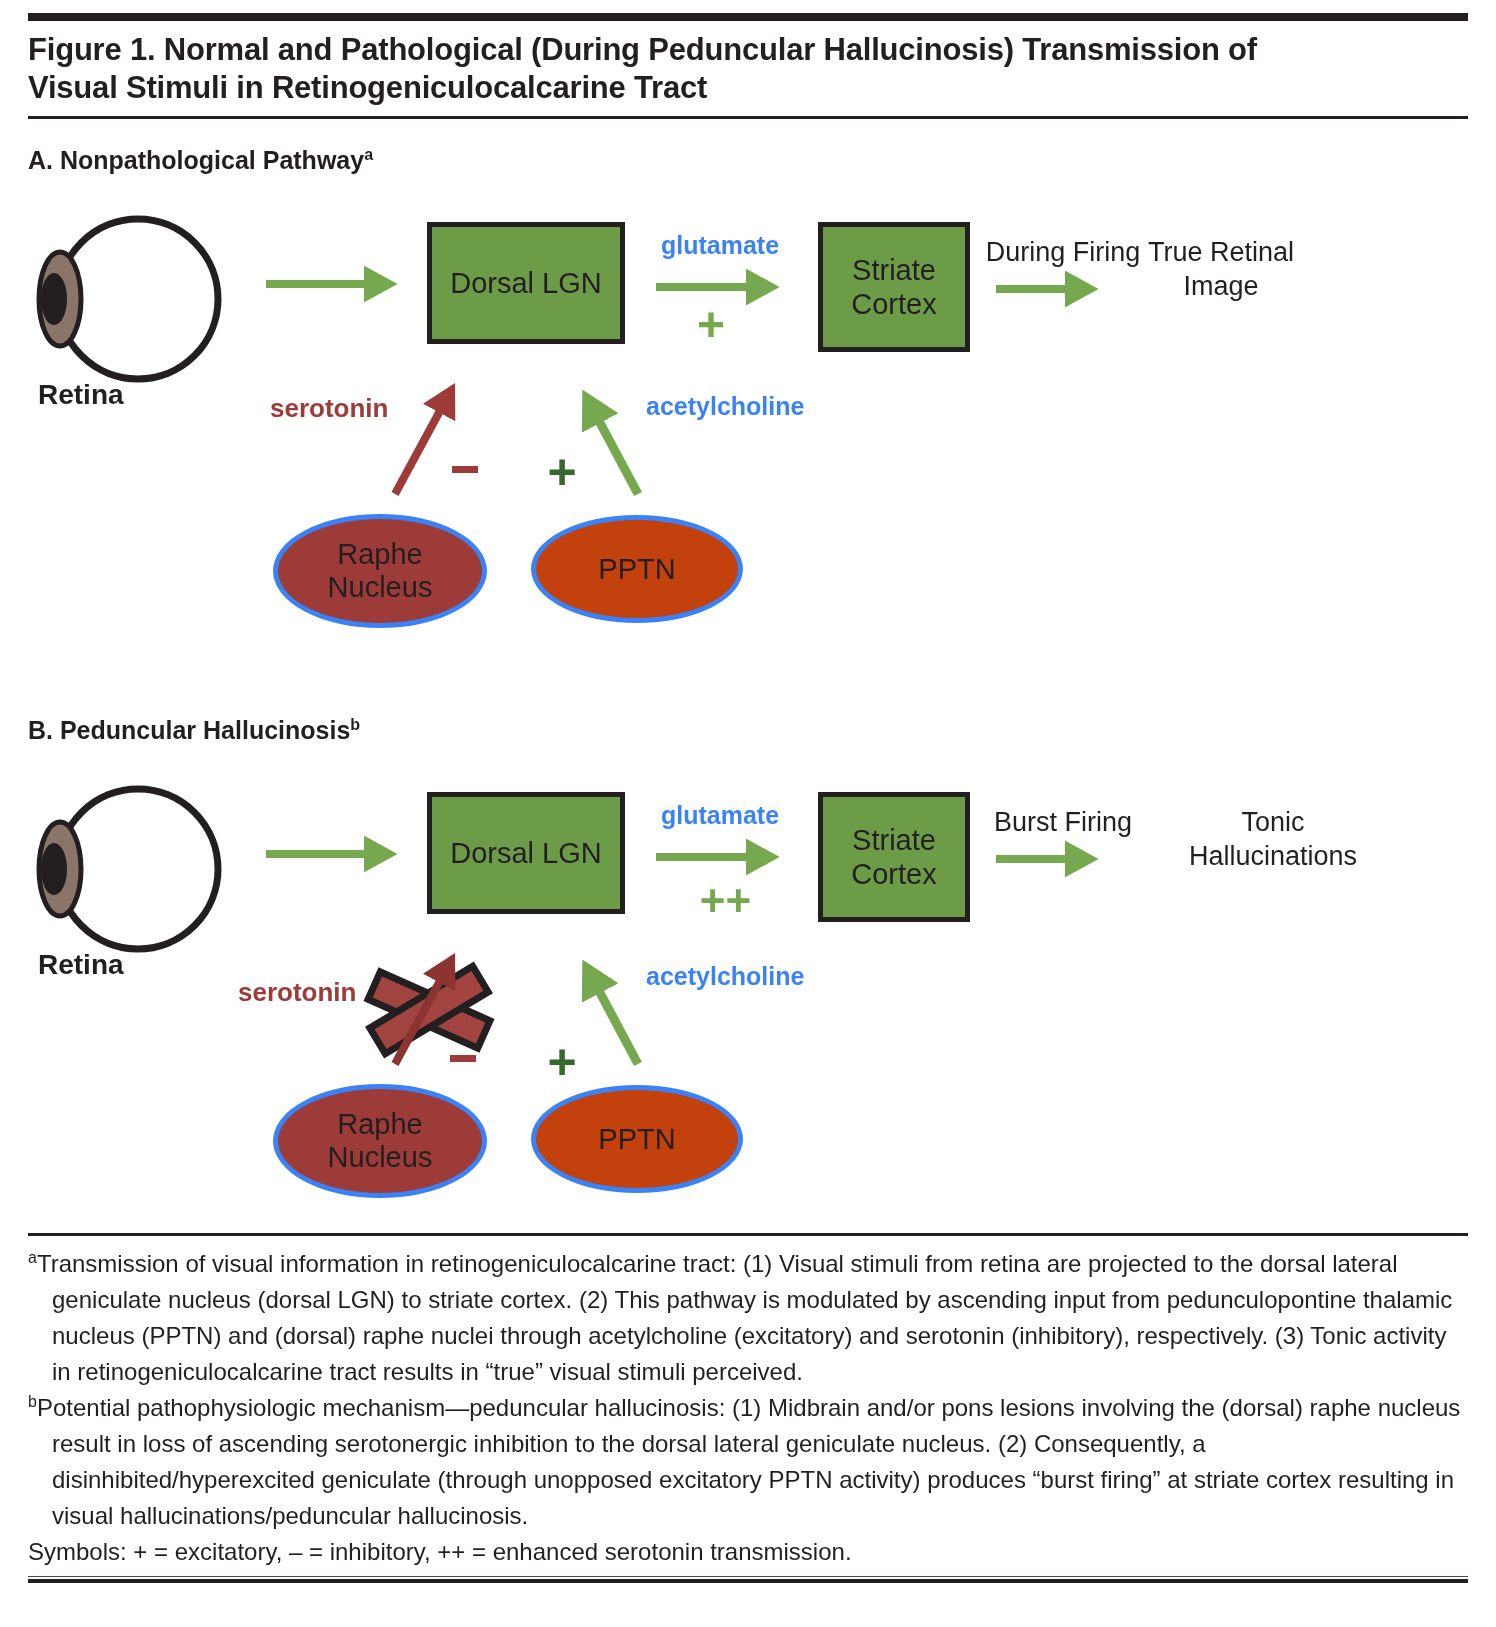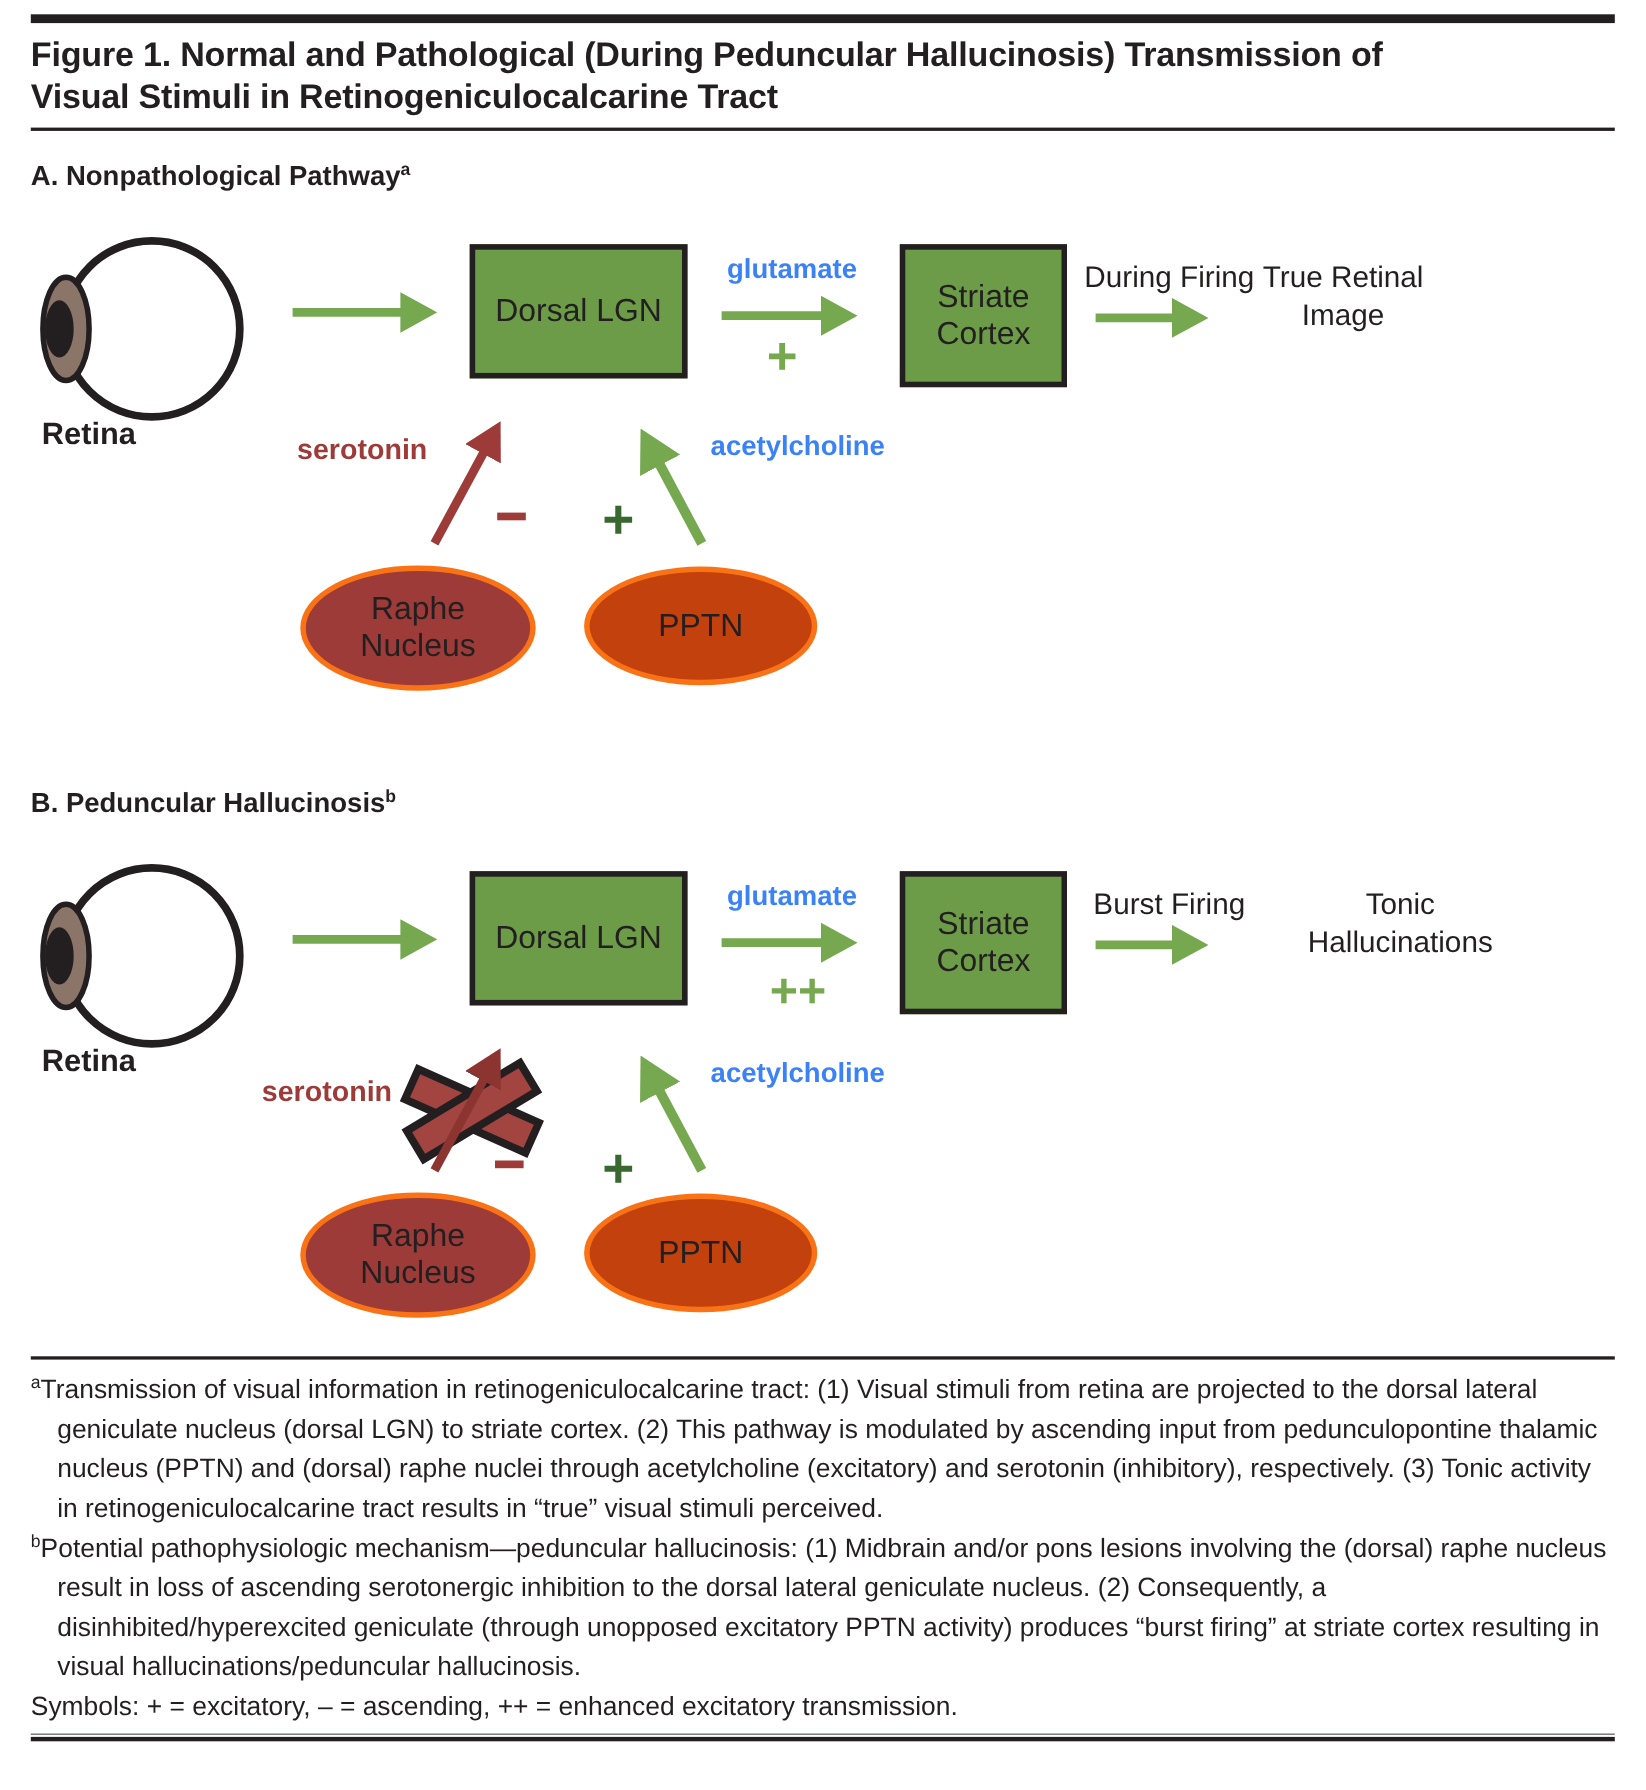--- a/index.html
+++ b/index.html
@@ -38,21 +38,21 @@
   .result span{display:block;}
   .box{
     position:absolute;
     background:#6d9c49;border:5px solid #231f20;
     display:flex;flex-direction:column;align-items:center;justify-content:center;
     font-size:29px;line-height:34px;color:#231f20;text-align:center;
     box-sizing:border-box;
   }
   .ellipse{
     position:absolute;border-radius:50%;
-    border:5px solid #f97316;box-sizing:border-box;
+    border:5px solid #3b82f6;box-sizing:border-box;
     display:flex;flex-direction:column;align-items:center;justify-content:center;
     font-size:29px;line-height:33px;color:#231f20;text-align:center;
   }
   .red-e{background:#9d3b38;}
   .green-e{background:#c2410c;}
   .nt{position:absolute;font-weight:700;font-size:25px;}
   .nt.green{color:#3b82f6;}
   .nt.red{color:#9d3b38;font-size:26px;}
   .sign{position:absolute;font-weight:700;text-align:center;line-height:1;}
   .sign.lightgreen{color:#76a850;font-size:48px;}
@@ -218,19 +218,19 @@
     <div class="ellipse green-e" style="left:503px;top:326px;width:212px;height:108px">
         <span>PPTN</span>
       </div>
   </div>
 
   <div class="foot-rule"></div>
 
   <div class="footnotes">
     <p class="footnote"><sup class="fsup">a</sup><span>Transmission of visual information in retinogeniculocalcarine tract: (1) Visual stimuli from retina are projected to the dorsal lateral geniculate nucleus (dorsal LGN) to striate cortex. (2) This pathway is modulated by ascending input from pedunculopontine thalamic nucleus (PPTN) and (dorsal) raphe nuclei through acetylcholine (excitatory) and serotonin (inhibitory), respectively. (3) Tonic activity in retinogeniculocalcarine tract results in “true” visual stimuli perceived.</span></p>
     <p class="footnote"><sup class="fsup">b</sup><span>Potential pathophysiologic mechanism—peduncular hallucinosis: (1) Midbrain and/or pons lesions involving the (dorsal) raphe nucleus result in loss of ascending serotonergic inhibition to the dorsal lateral geniculate nucleus. (2) Consequently, a disinhibited/hyperexcited geniculate (through unopposed excitatory PPTN activity) produces “burst firing” at striate cortex resulting in visual hallucinations/peduncular hallucinosis.</span></p>
-    <p class="symbols">Symbols: + = excitatory, – = ascending, ++ = enhanced excitatory transmission.</p>
+    <p class="symbols">Symbols: + = excitatory, – = inhibitory, ++ = enhanced serotonin transmission.</p>
   </div>
 
   <div class="bottom-rule"></div>
   <div class="bottom-rule2"></div>
 
 </div>
 
 </body></html>

